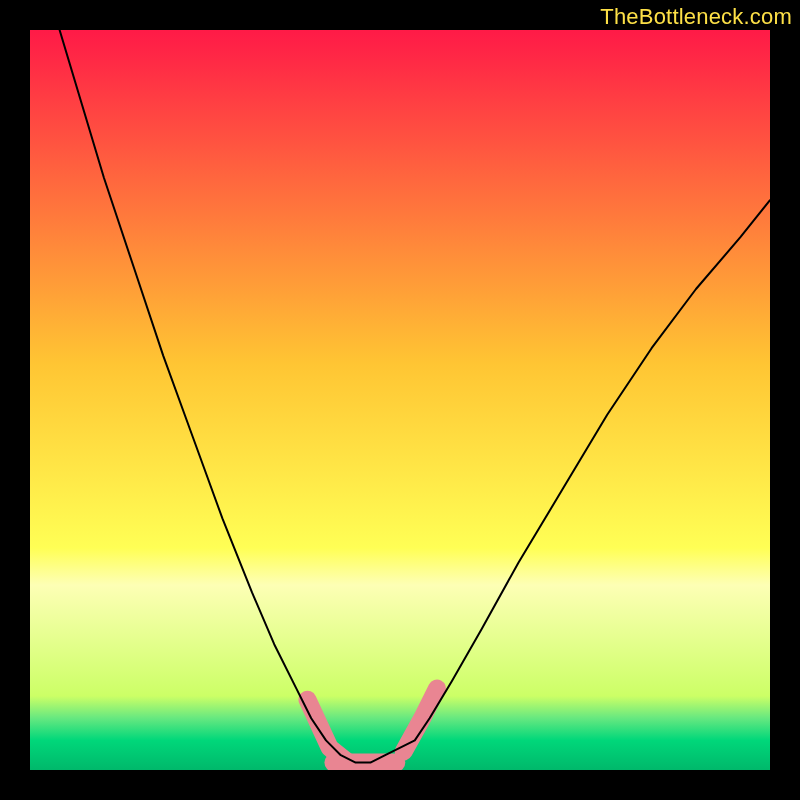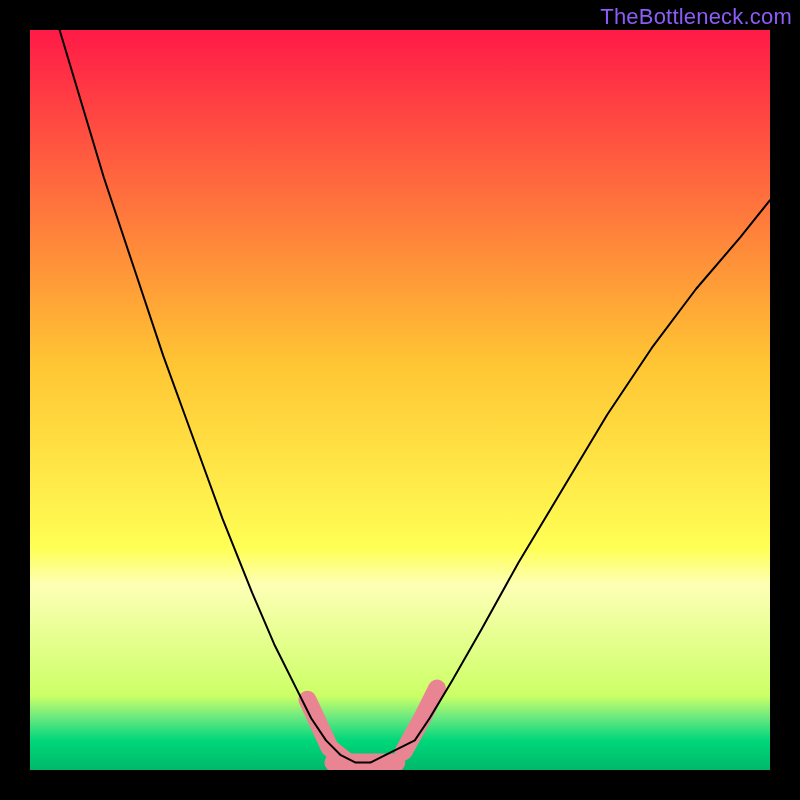--- a/index.html
+++ b/index.html
@@ -14,21 +14,21 @@
   .frame {
     position: relative;
     width: 800px;
     height: 800px;
     background: #000;
   }
   .watermark {
     position: absolute;
     top: 4px;
     right: 8px;
-    color: #8b5cf6;
+    color: #fde047;
     font-size: 22px;
     font-weight: 500;
     z-index: 10;
     letter-spacing: 0.2px;
   }
   .plot-area {
     position: absolute;
     left: 30px;
     top: 30px;
     width: 740px;

